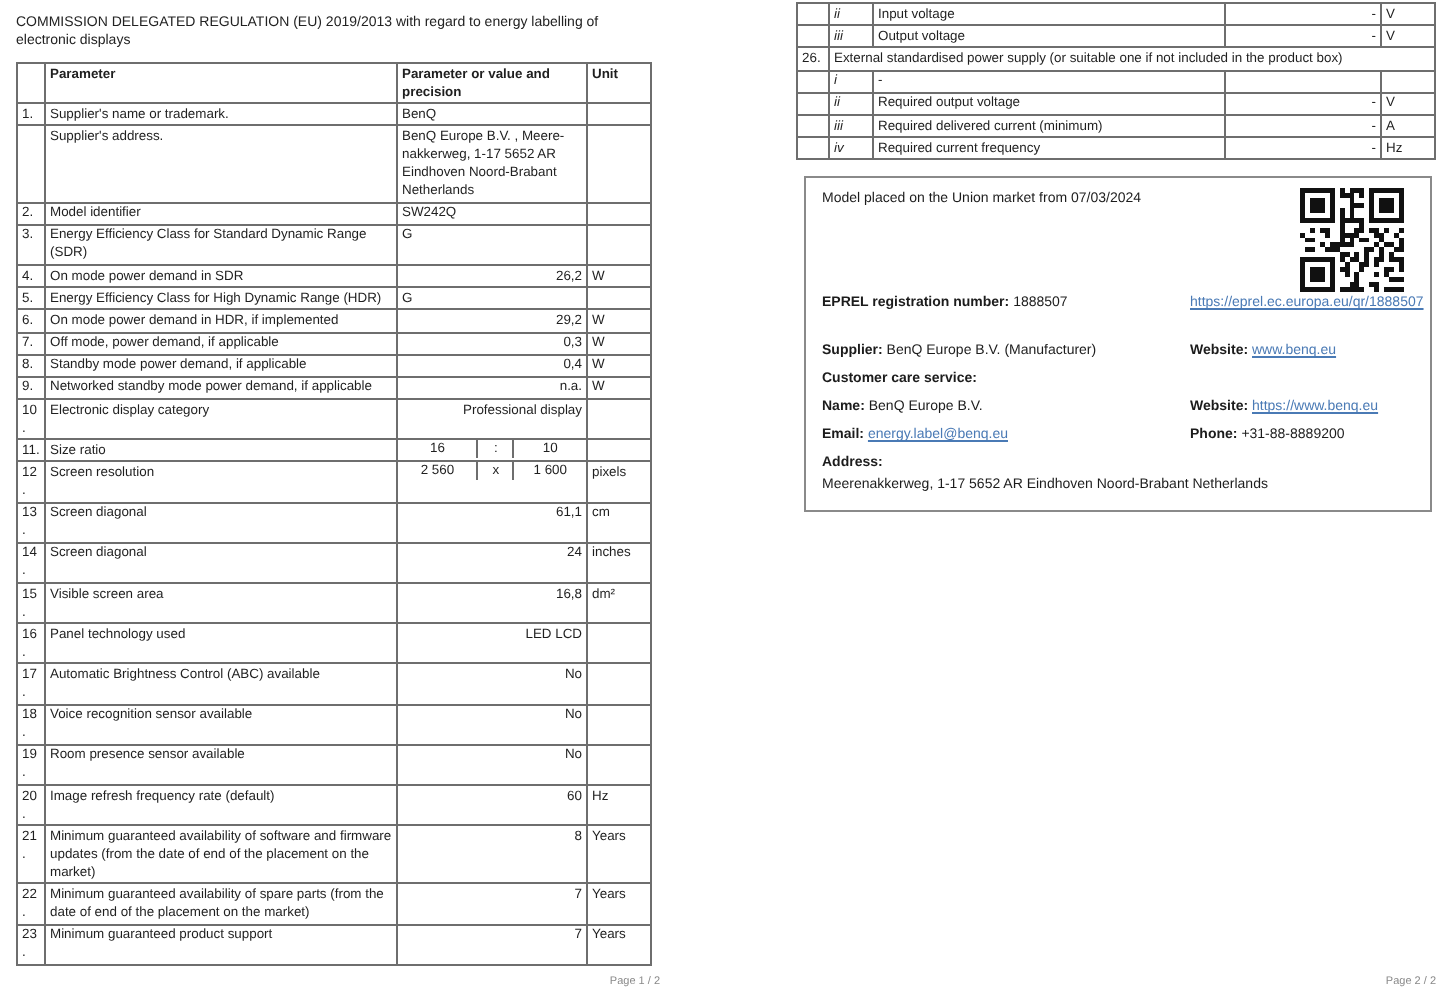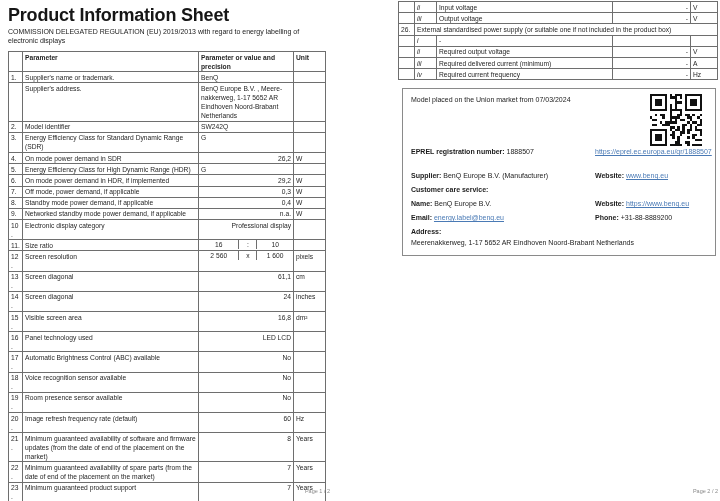--- a/index.html
+++ b/index.html
@@ -41,21 +41,20 @@
   .lbl { font-weight:bold; }
   .lnk { color:#4a7ab5; text-decoration:underline; word-break:break-all; }
   .wrap-link { position:absolute; left:192px; width:122px; white-space:normal; }
   .qr { position:absolute; top:5px; right:13px; width:52px; height:52px; }
   .addr-val { position:absolute; left:8px; top:150px; white-space:nowrap; }
 </style>
 </head>
 <body>
 
 <div class="page" id="page1">
-  <div class="doc-title">Product Information Sheet</div>
   <div class="doc-subtitle">COMMISSION DELEGATED REGULATION (EU) 2019/2013 with regard to energy labelling of electronic displays</div>
 
   <table id="t1">
     <colgroup>
       <col style="width:14px">
         <col style="width:176px">
         <col style="width:95px">
         <col style="width:32px">
     </colgroup>
     <thead>

